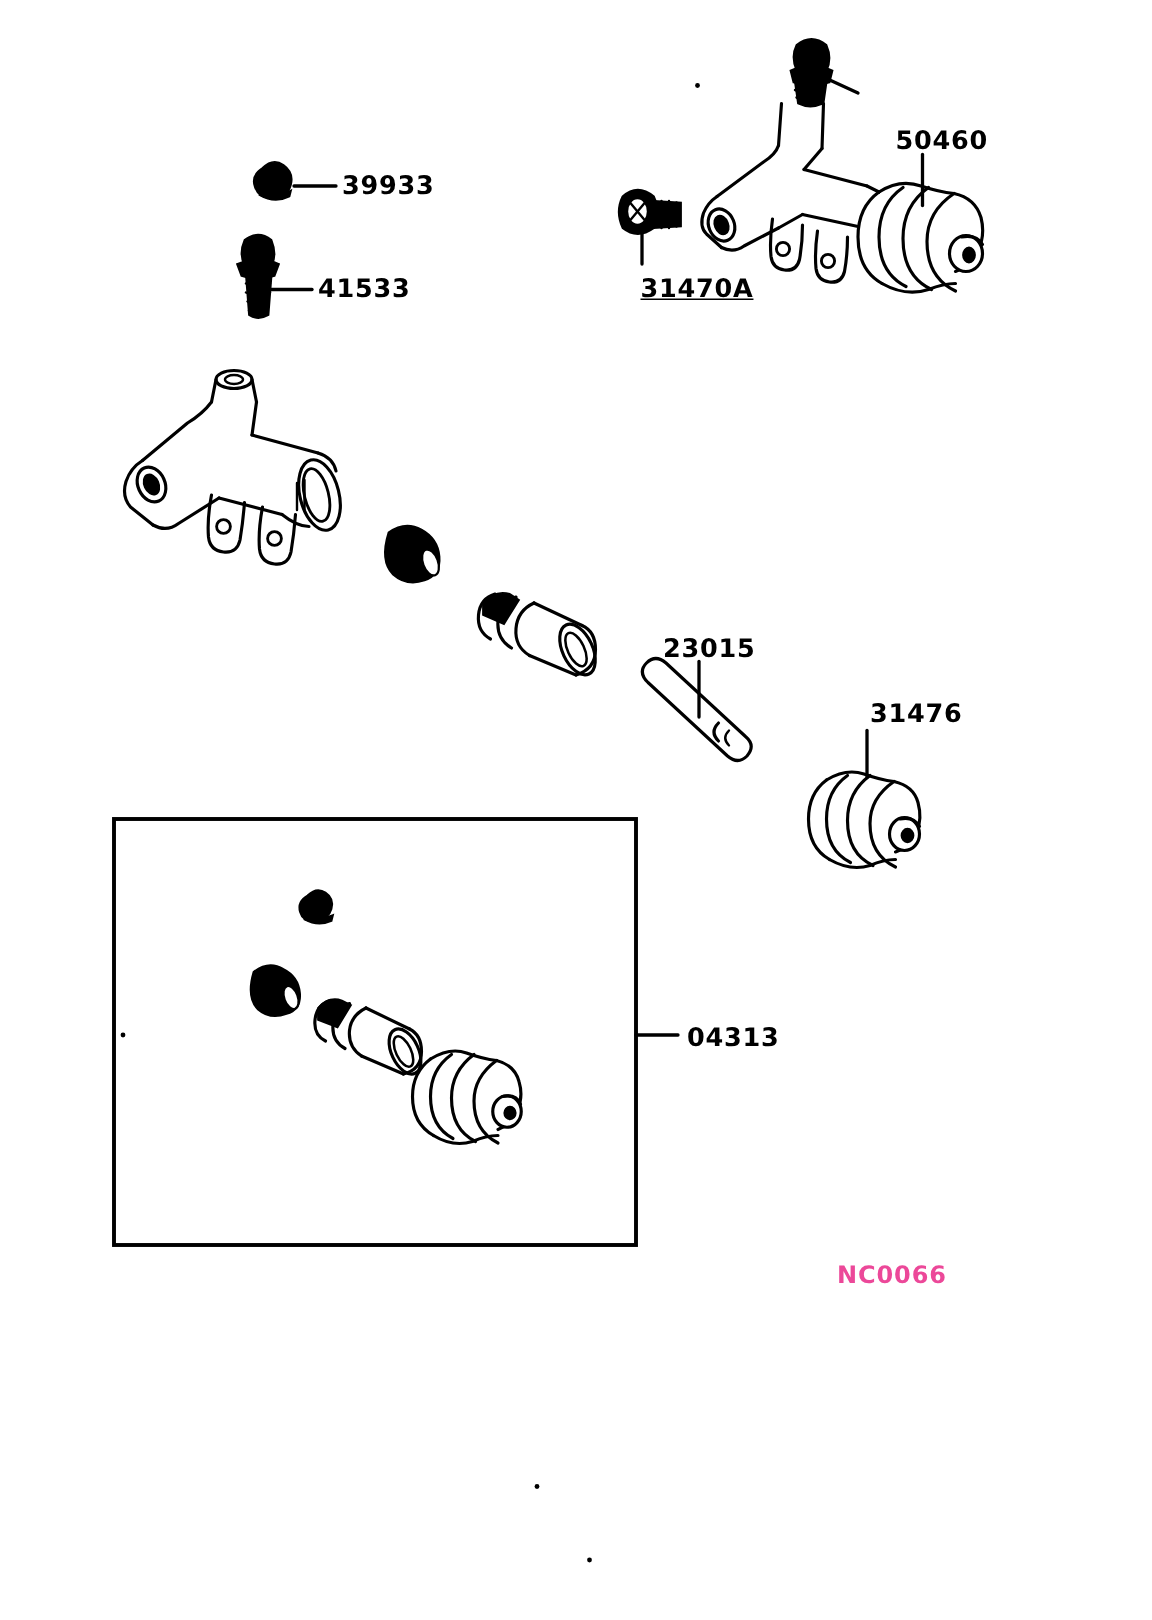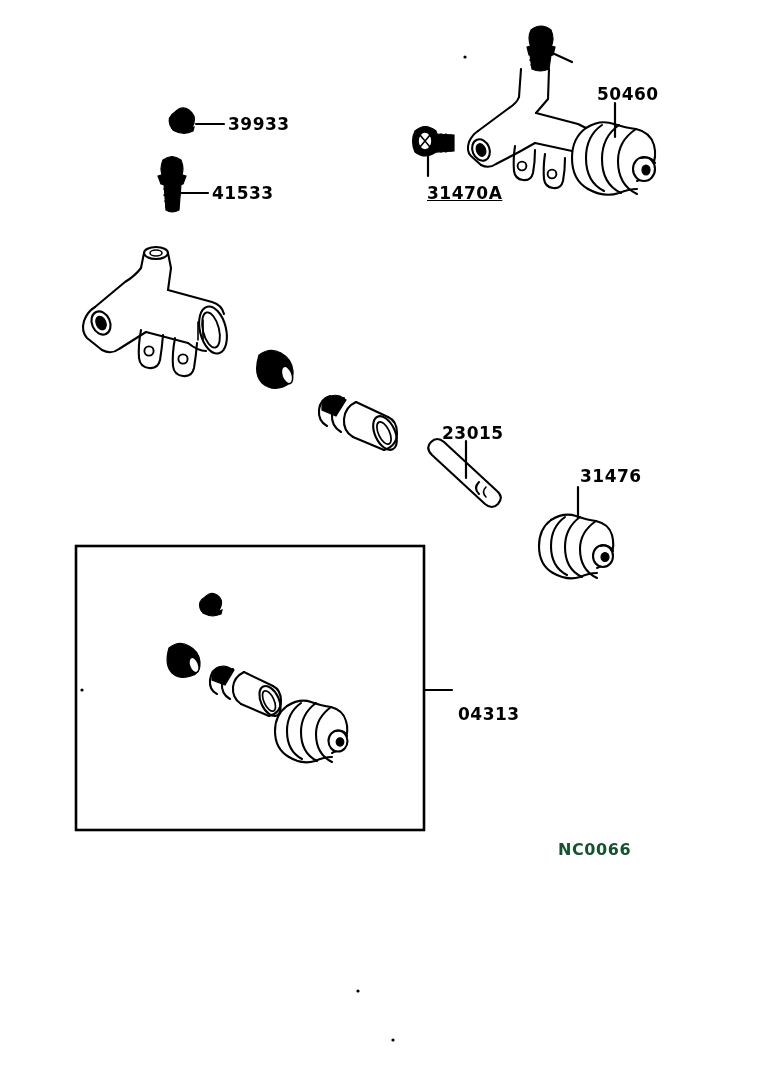--- a/index.html
+++ b/index.html
@@ -32,21 +32,21 @@
     color: #000000;
     white-space: nowrap;
     line-height: 1;
   }
   .lbl-dwg {
     position: absolute;
     font-family: "DejaVu Sans", sans-serif;
     font-weight: bold;
     font-size: 16px;
     letter-spacing: 0.6px;
-    color: #14532d;
+    color: #ec4899;
     white-space: nowrap;
     line-height: 1;
   }
 </style>
 </head>
 <body>
 
 <div id="page">
 
   <svg id="diagram-svg" viewBox="0 0 768 1080">
@@ -269,17 +269,17 @@
   <div class="lbl" style="left:212px; top:185px;">41533</div>
 
   <div class="lbl" style="left:597px; top:86px;">50460</div>
 
   <div class="lbl" style="left:427px; top:185px;text-decoration:underline;">31470A</div>
 
   <div class="lbl" style="left:442px; top:425px;">23015</div>
 
   <div class="lbl" style="left:556px; top:468px;margin-left:24px;">31476</div>
 
-  <div class="lbl" style="left:458px; top:706px;">04313</div>
+  <div class="lbl" style="left:458px; top:684px;">04313</div>
 
   <div class="lbl-dwg" style="left:558px; top:842px;">NC0066</div>
 
 </div>
 
 </body></html>

